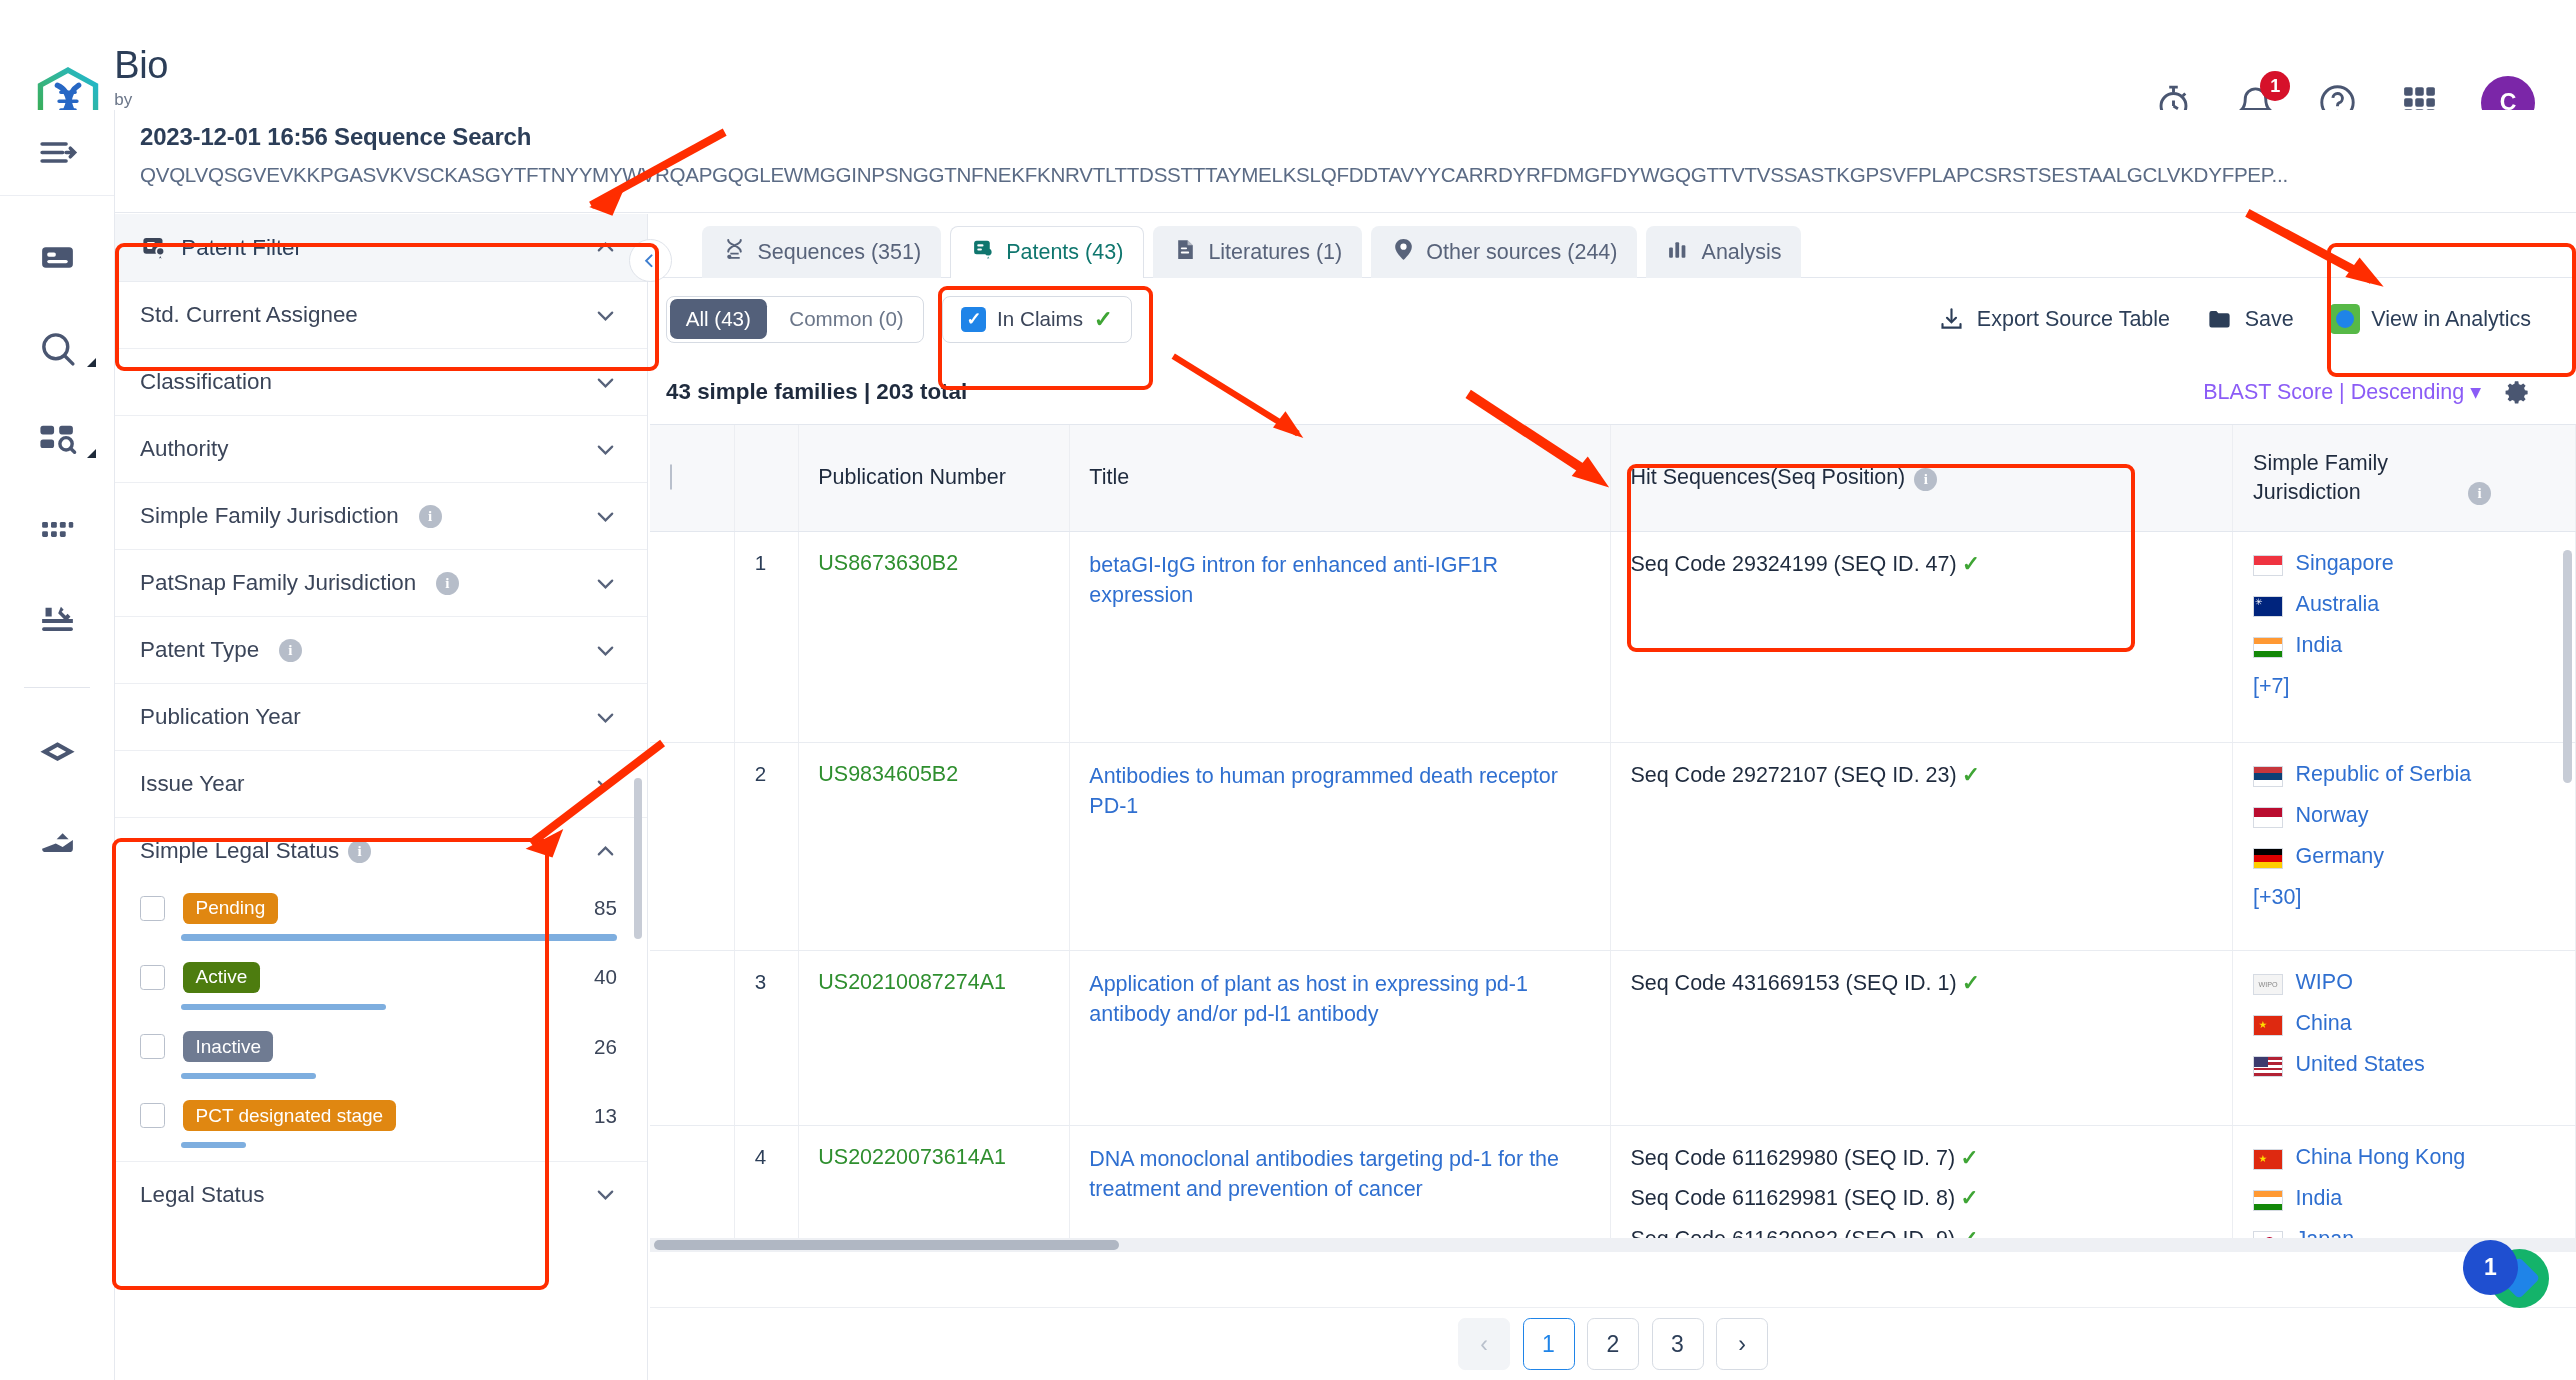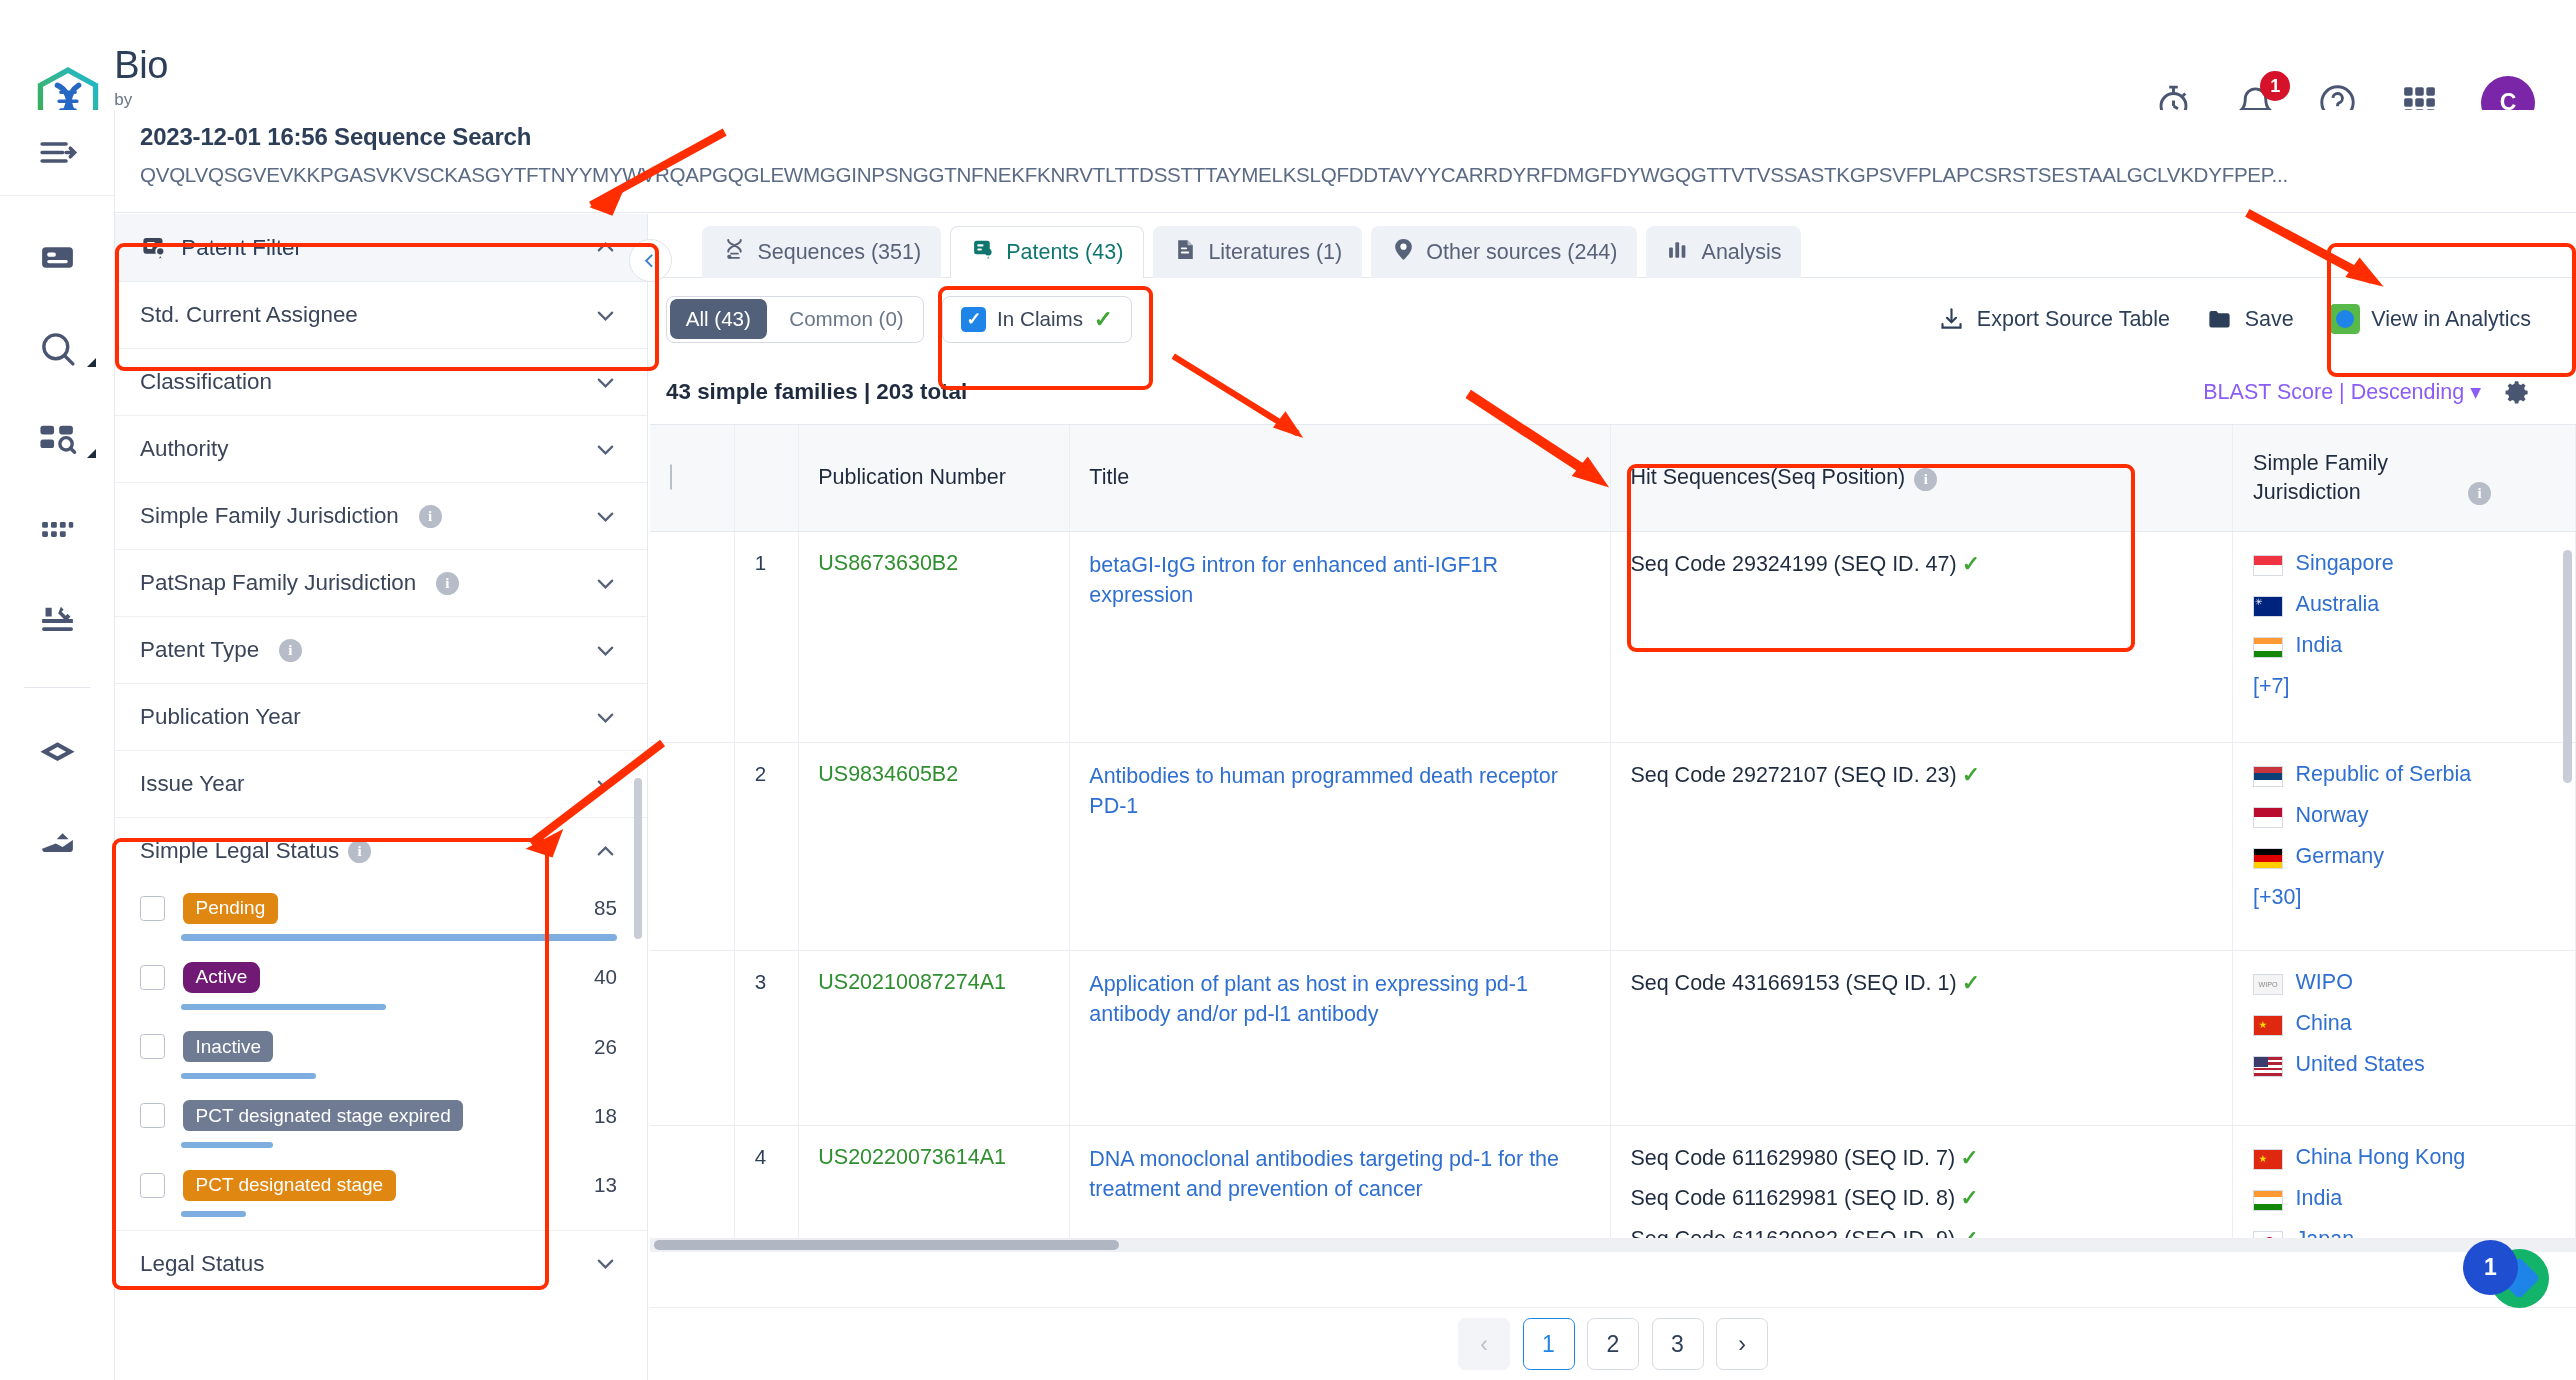--- a/index.html
+++ b/index.html
@@ -98,21 +98,21 @@
   .stat-item { padding: 1.8px 30px 0 25px; }
   .stat-line { display: flex; align-items: center; gap: 18px; height: 45px;}
   .cb {
     width: 25px; height: 25px; border: 1.8px solid #b9c0cc; border-radius: 3.6px; background: #fff;
     flex-shrink: 0; cursor: pointer;
   }
   .tag {
     color: #fff; font-size: 19px; padding: 4.5px 12.5px; border-radius: 6.3px; white-space: nowrap;
   }
   .tag.pending { background: #e08711; }
-  .tag.active { background: #701a75; border-radius: 9px; }
+  .tag.active { background: #4d7c0f; }
   .tag.inactive { background: #6f7b92; }
   .tag.grey { background: #6f7b92; }
   .tag.orange { background: #e08711; }
   .stat-count { margin-left: auto; font-size: 20.6px; color: #3b4559; }
   .bar-track { height: 6.3px; margin: 3.6px 0 12.5px 41px; }
   .bar { height: 6.3px; background: #7eaedf; border-radius: 3.6px; }
 
   .f-scrollbar {
     position: absolute; right: 5.4px; top: 564px; width: 8px; height: 161px;
     background: #c7ccd6; border-radius: 4.5px;
@@ -470,30 +470,20 @@
           </div>
         </div>
         <div class="stat-item">
           <div class="stat-line">
             <span class="cb"></span>
             <span class="tag inactive">Inactive</span>
             <span class="stat-count">26</span>
           </div>
           <div class="bar-track">
             <div class="bar" style="width:31%"></div>
-          </div>
-        </div>
-        <div class="stat-item">
-          <div class="stat-line">
-            <span class="cb"></span>
-            <span class="tag grey">PCT designated stage expired</span>
-            <span class="stat-count">18</span>
-          </div>
-          <div class="bar-track">
-            <div class="bar" style="width:21%"></div>
           </div>
         </div>
         <div class="stat-item">
           <div class="stat-line">
             <span class="cb"></span>
             <span class="tag orange">PCT designated stage</span>
             <span class="stat-count">13</span>
           </div>
           <div class="bar-track">
             <div class="bar" style="width:15%"></div>

